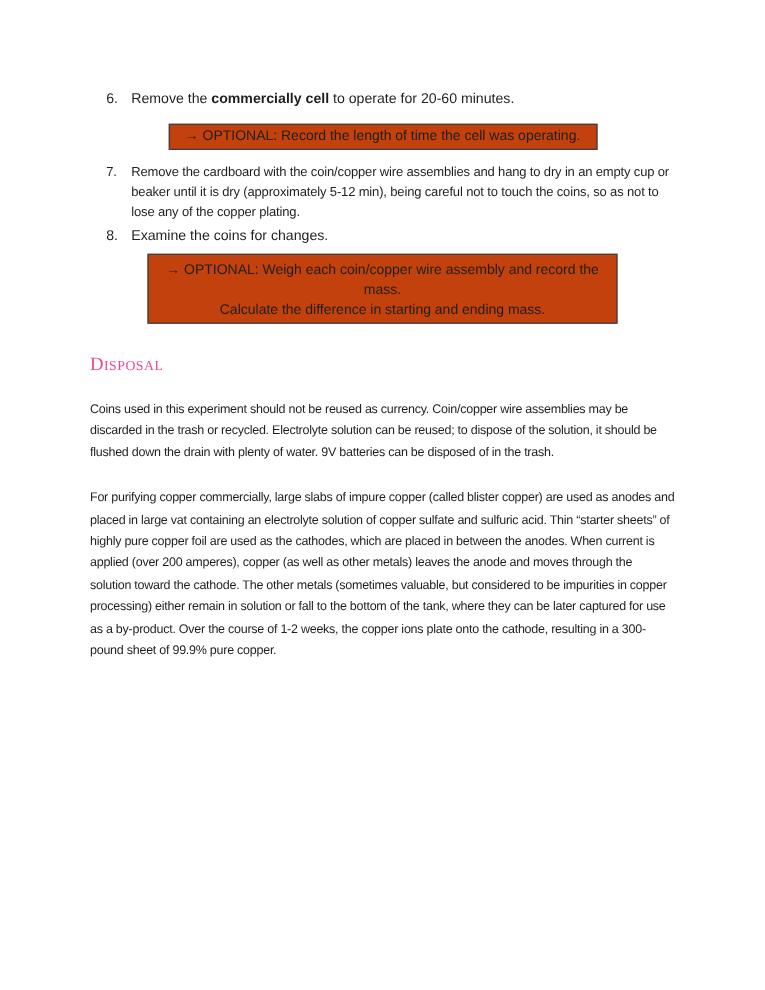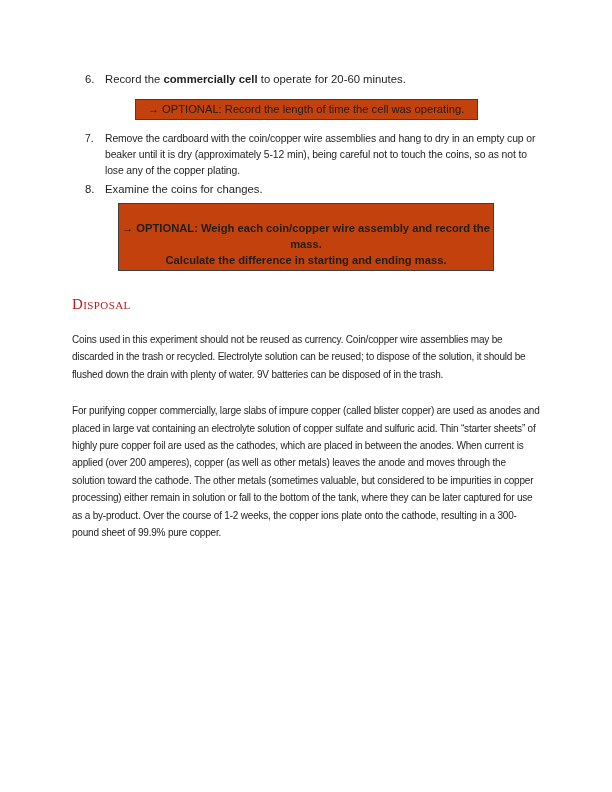--- a/index.html
+++ b/index.html
@@ -48,51 +48,50 @@
   }
   .box-1 {
     width: 341px;
     margin: 12px auto 0 auto;
     line-height: 19px;
   }
   .box-2 {
     width: 374px;
     margin: 6px auto 0 auto;
     line-height: 16px;
-    padding: 16px 0 2px 0;
-    font-weight: bold;
+    padding: 4px 0 2px 0;
   }
   .section-heading {
     margin: 0;
     font-family: "Liberation Serif", serif;
     font-variant: small-caps;
     font-weight: 400;
     font-size: 15px;
     line-height: 15px;
     letter-spacing: 0.4px;
-    color: #b91c1c;
+    color: #ec4899;
   }
   .h-disposal { margin-top: 26px; }
   .h-relevance { margin-top: 10px; }
   .para {
     margin: 19px 0 0 0;
     font-size: 10px;
     line-height: 17.4px;
     letter-spacing: -0.2px;
   }
 </style>
 </head>
 <body>
 
 <div class="page">
   <div class="content">
 
     <div class="step step-main">
       <span class="step-num">6.</span>
-      <span class="step-text"><span>Record the </span><span class="bold">commercially cell</span><span> to operate for 20-60 minutes.</span></span>
+      <span class="step-text"><span>Remove the </span><span class="bold">commercially cell</span><span> to operate for 20-60 minutes.</span></span>
     </div>
 
     <div class="optional-box box-1">
       <span>→</span><span> OPTIONAL: Record the length of time the cell was operating.</span>
     </div>
 
     <div class="step step-small">
       <span class="step-num">7.</span>
       <span class="step-text">Remove the cardboard with the coin/copper wire assemblies and hang to dry in an empty cup or beaker until it is dry (approximately 5-12 min), being careful not to touch the coins, so as not to lose any of the copper plating.</span>
     </div>

